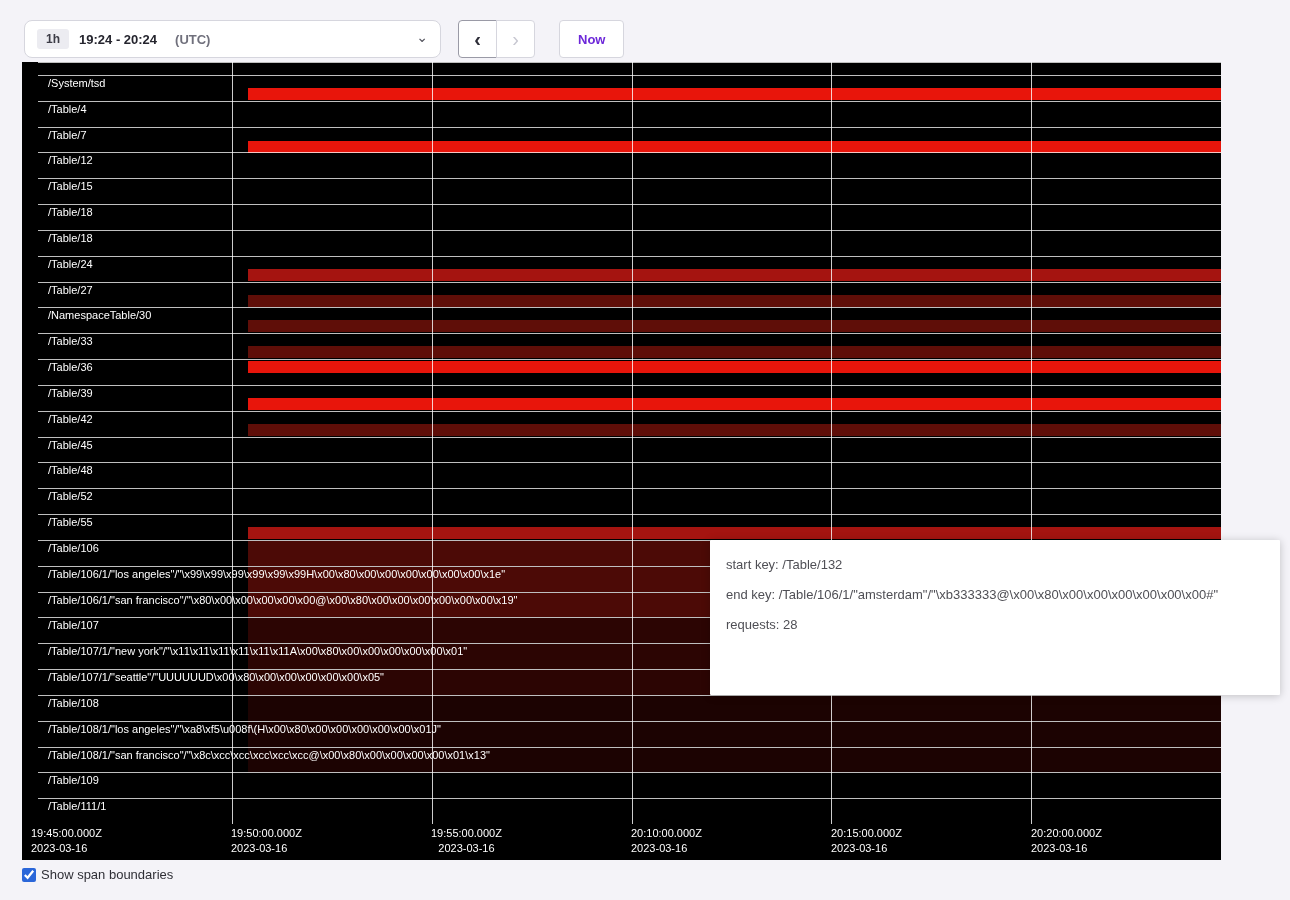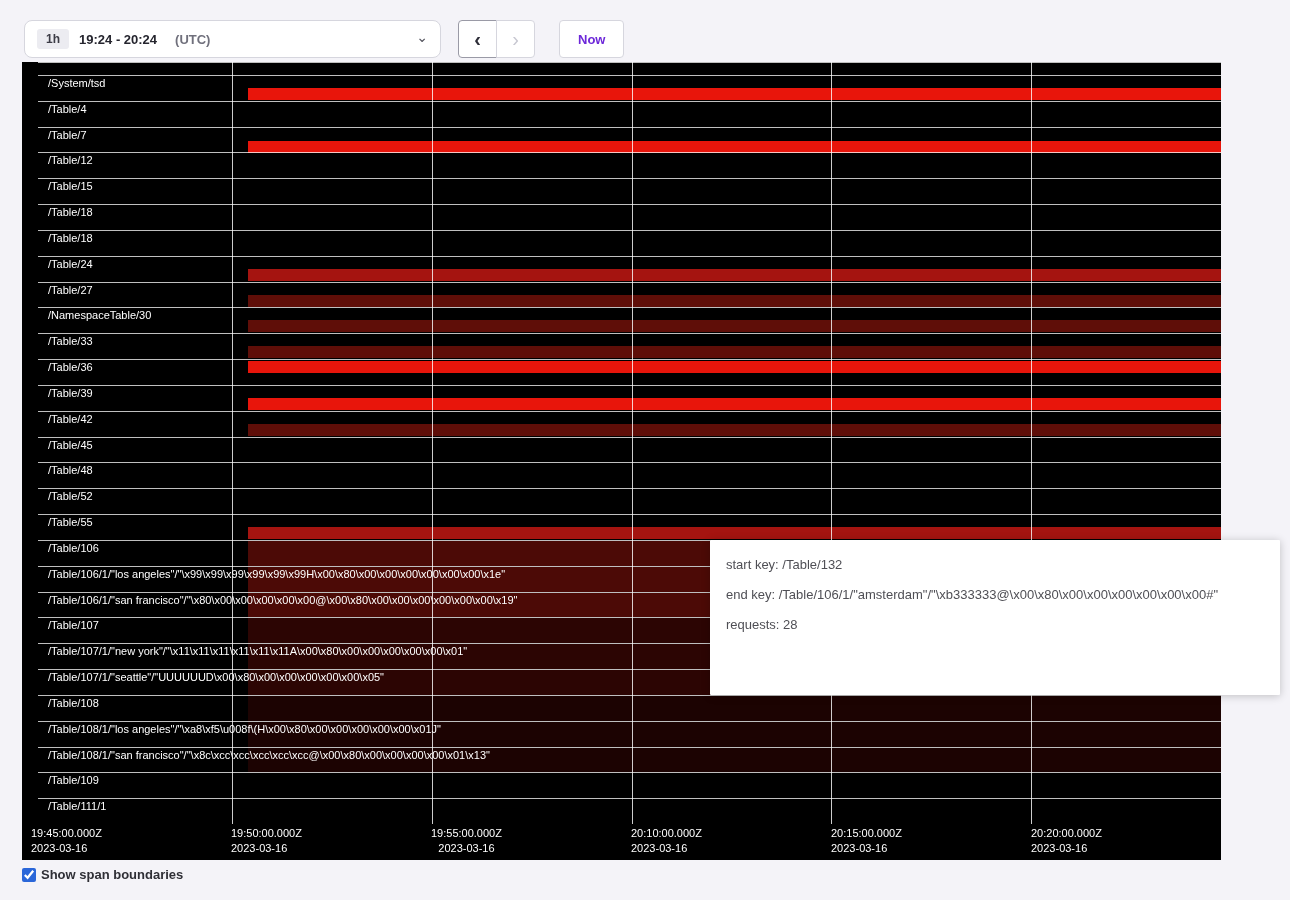--- a/index.html
+++ b/index.html
@@ -75,21 +75,21 @@
     box-shadow:0 1px 8px rgba(0,0,0,0.22); border-radius:1px;
   }
   .tooltip .tline { font-size:13px; color:#4f4f55; margin-bottom:15px; white-space:nowrap; }
 
   
   .footer-toggle {
     position:absolute; left:22px; top:867px;
     display:flex; align-items:center; gap:5px; cursor:pointer;
   }
   .footer-toggle input { width:14px; height:14px; accent-color:#2a66d9; cursor:pointer; }
-  .footer-toggle .toggle-label { font-size:13px; color:#2f2f36;font-weight:bold; }
+  .footer-toggle .toggle-label { font-size:13px; color:#2f2f36; }
 </style>
 </head>
 <body>
 
 <div class="toolbar">
   <div class="time-select">
     <span class="win-badge">1h</span>
     <span class="range-text">19:24 - 20:24</span>
     <span class="tz-text">(UTC)</span>
     <span class="chev">⌄</span>

